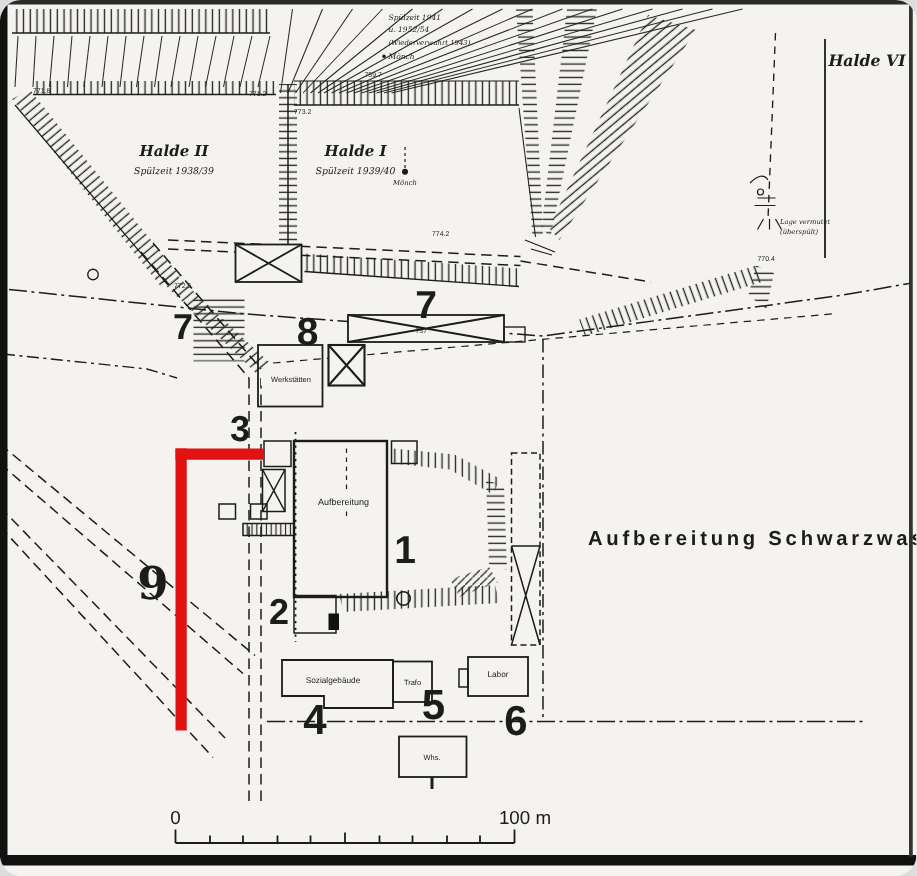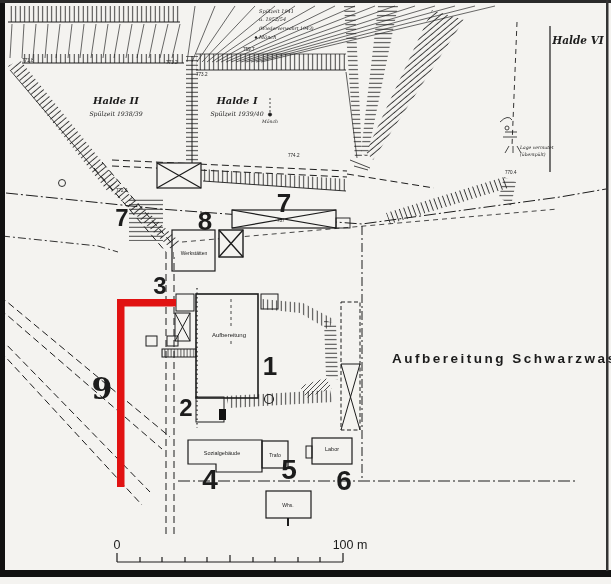--- a/index.html
+++ b/index.html
@@ -1,17 +1,17 @@
 <!DOCTYPE html>
 <html><head>
 <meta charset="utf-8">
 <style>
   html,body{margin:0;padding:0;background:#ddd;}
   .stage{position:relative;width:611px;height:584px;background:#f4f3f0;overflow:hidden;
-         font-family:"Liberation Sans",sans-serif;}
+         font-family:"Liberation Sans",sans-serif;border-radius:14px;}
   svg{position:absolute;left:0;top:0;}
   svg text{fill:#1c1c1c;}
   .it{font-family:"DejaVu Serif",serif;font-style:italic;}
   .num{font-family:"Liberation Sans",sans-serif;font-weight:800;}
   .tiny{font-size:4.6px;}
   .ink{stroke:#1c1c1c;fill:none;}
 </style>
 </head>
 <body>
 

